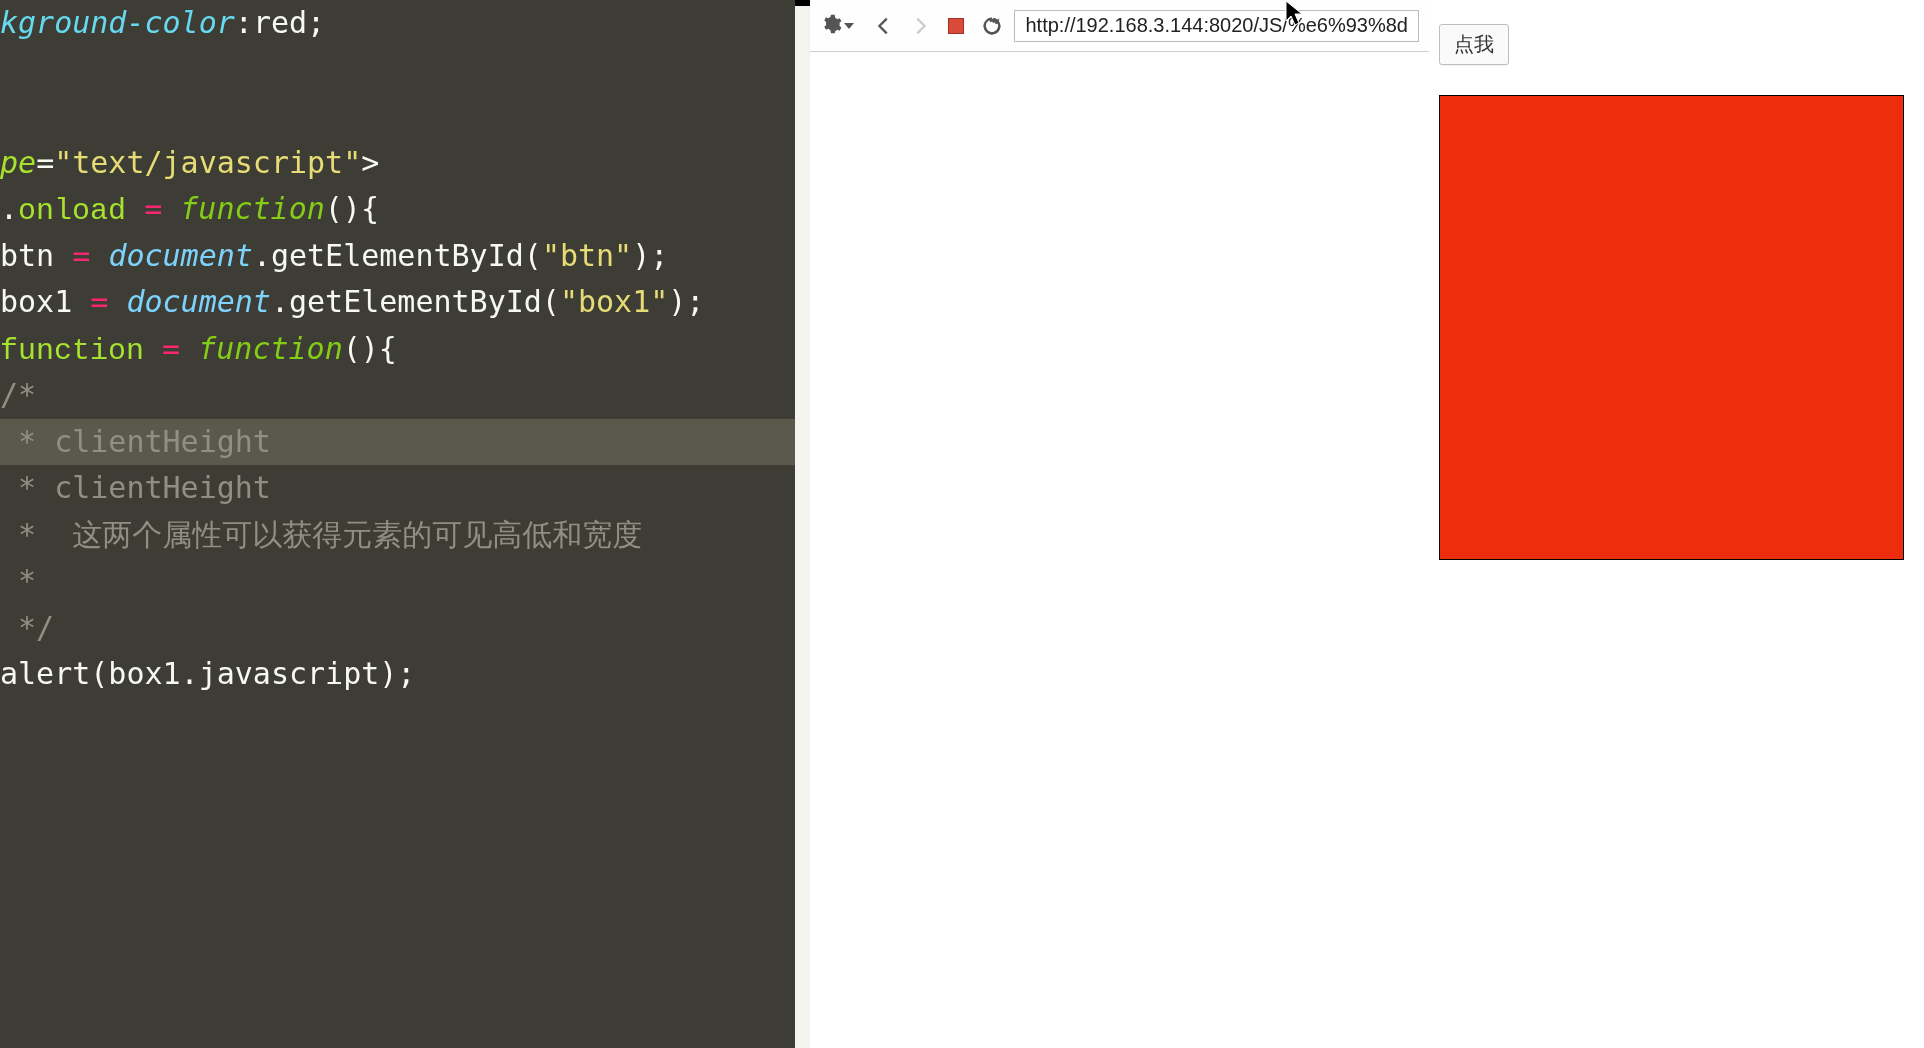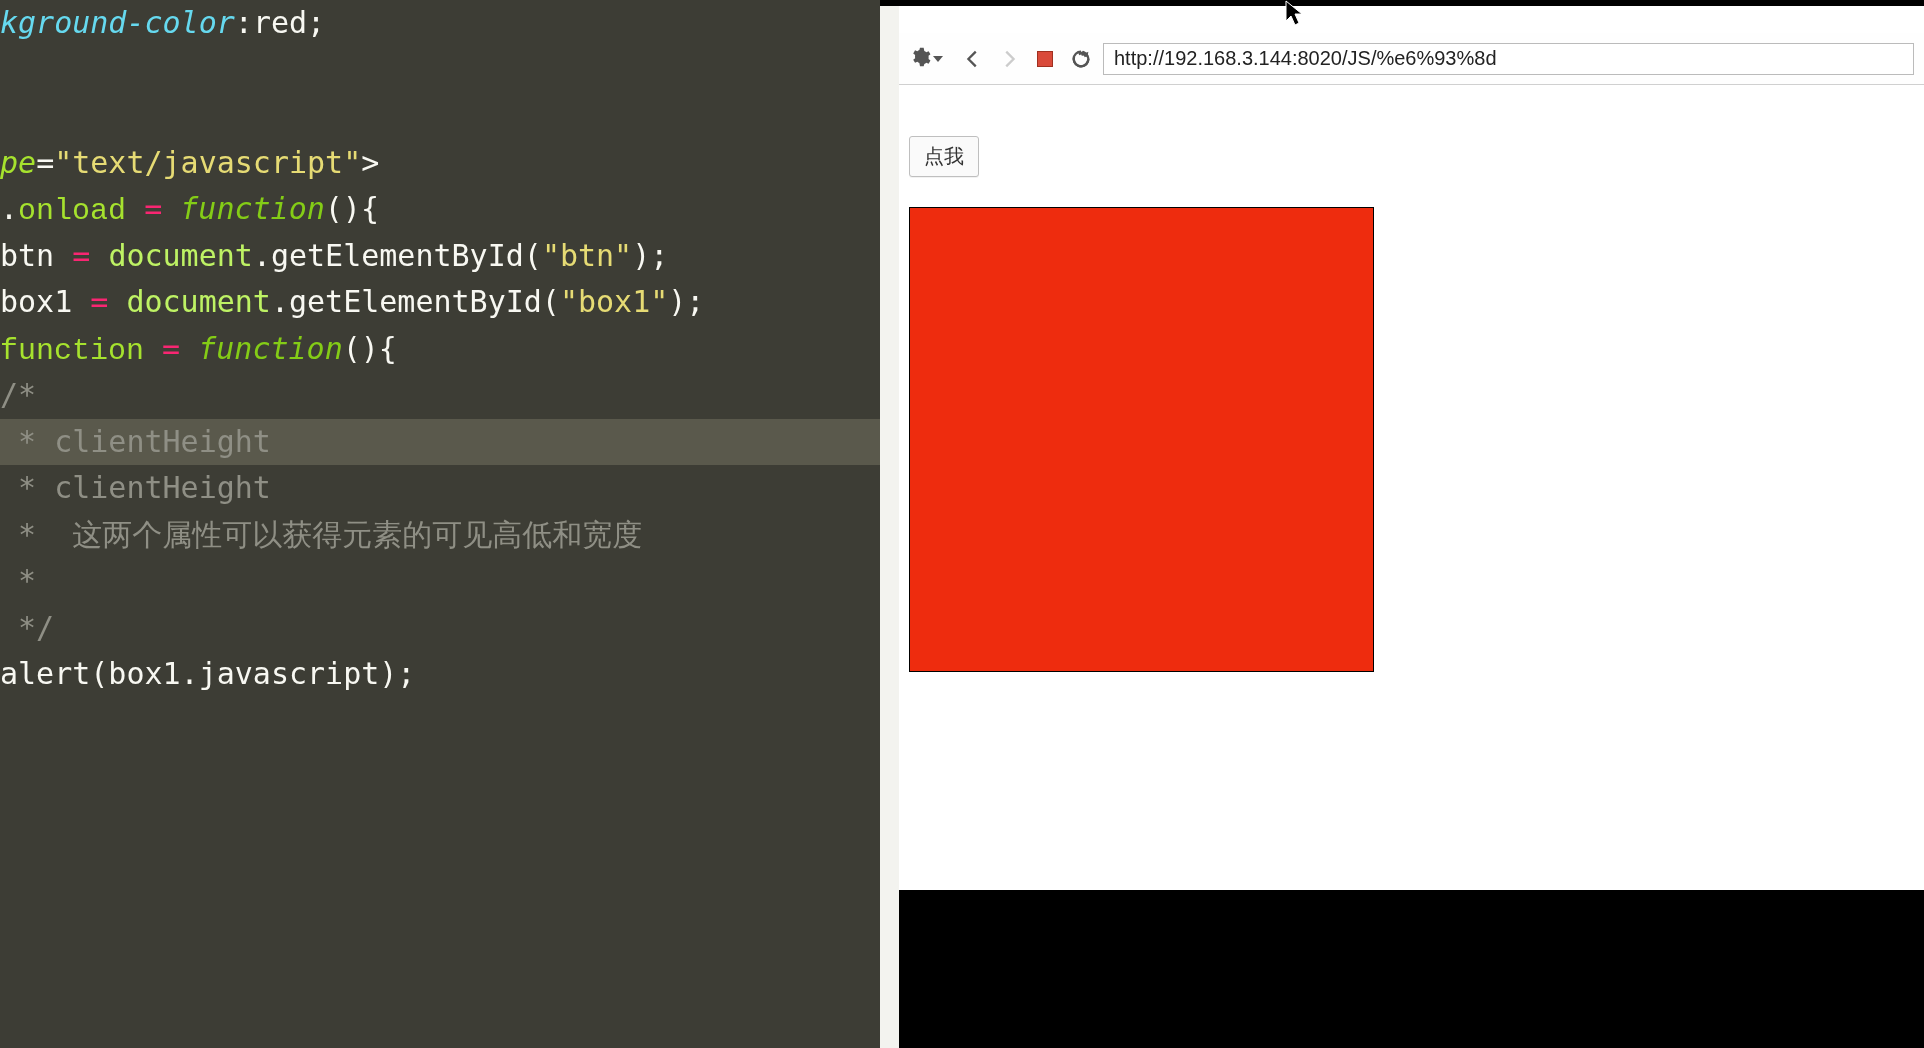--- a/index.html
+++ b/index.html
@@ -7,21 +7,21 @@
   width: 1924px;
   height: 1048px;
   display: flex;
   background: #000;
   font-family: "Consolas", "Monaco", monospace;
   overflow: hidden;
 }
 
 
 .editor-pane {
-  width: 880px;
+  width: 1002px;
   height: 1048px;
   background: #3d3d35;
   position: relative;
   overflow: hidden;
 }
 .editor-content {
   position: absolute;
   top: 0;
   left: -8px;
   right: 0;
@@ -37,43 +37,42 @@
 }
 .code-line.highlighted {
   background: #5a594c;
 }
 
 .tok-prop     { color: #66d9ef; font-style: italic; }
 .tok-attr     { color: #a6e22e; font-style: italic; }
 .tok-string   { color: #e6db74; }
 .tok-string2  { color: #e6db74; }
 .tok-func     { color: #84cc16; font-style: italic; }
-.tok-obj      { color: #bef264; }
+.tok-obj      { color: #7dd3fc; font-style: italic; }
 .tok-name     { color: #a6e22e; font-family: Liberation Mono, monospace; }
 .tok-punct    { color: #f8f8f2; }
 .tok-comment  { color: #8f8f85; }
 .tok-plain    { color: #f8f8f2; }
 .tok-operator { color: #f92672; }
 
 
 .gutter {
   width: 19px;
   height: 1048px;
   background: #f3f3ef;
   border-top: 6px solid #000;
 }
 
 
 .browser-pane {
   flex: 1;
-  height: 890px;
+  height: 1048px;
   background: #fff;
   display: flex;
-  flex-direction: column;
-  gap: 27px;
+  flex-direction: row;
 }
 .browser-top-black {
   height: 6px;
   background: #000;
 }
 .browser-toolbar {
   height: 52px;
   background: #fefefe;
   border-bottom: 1px solid #d0d0d0;
   display: flex;

